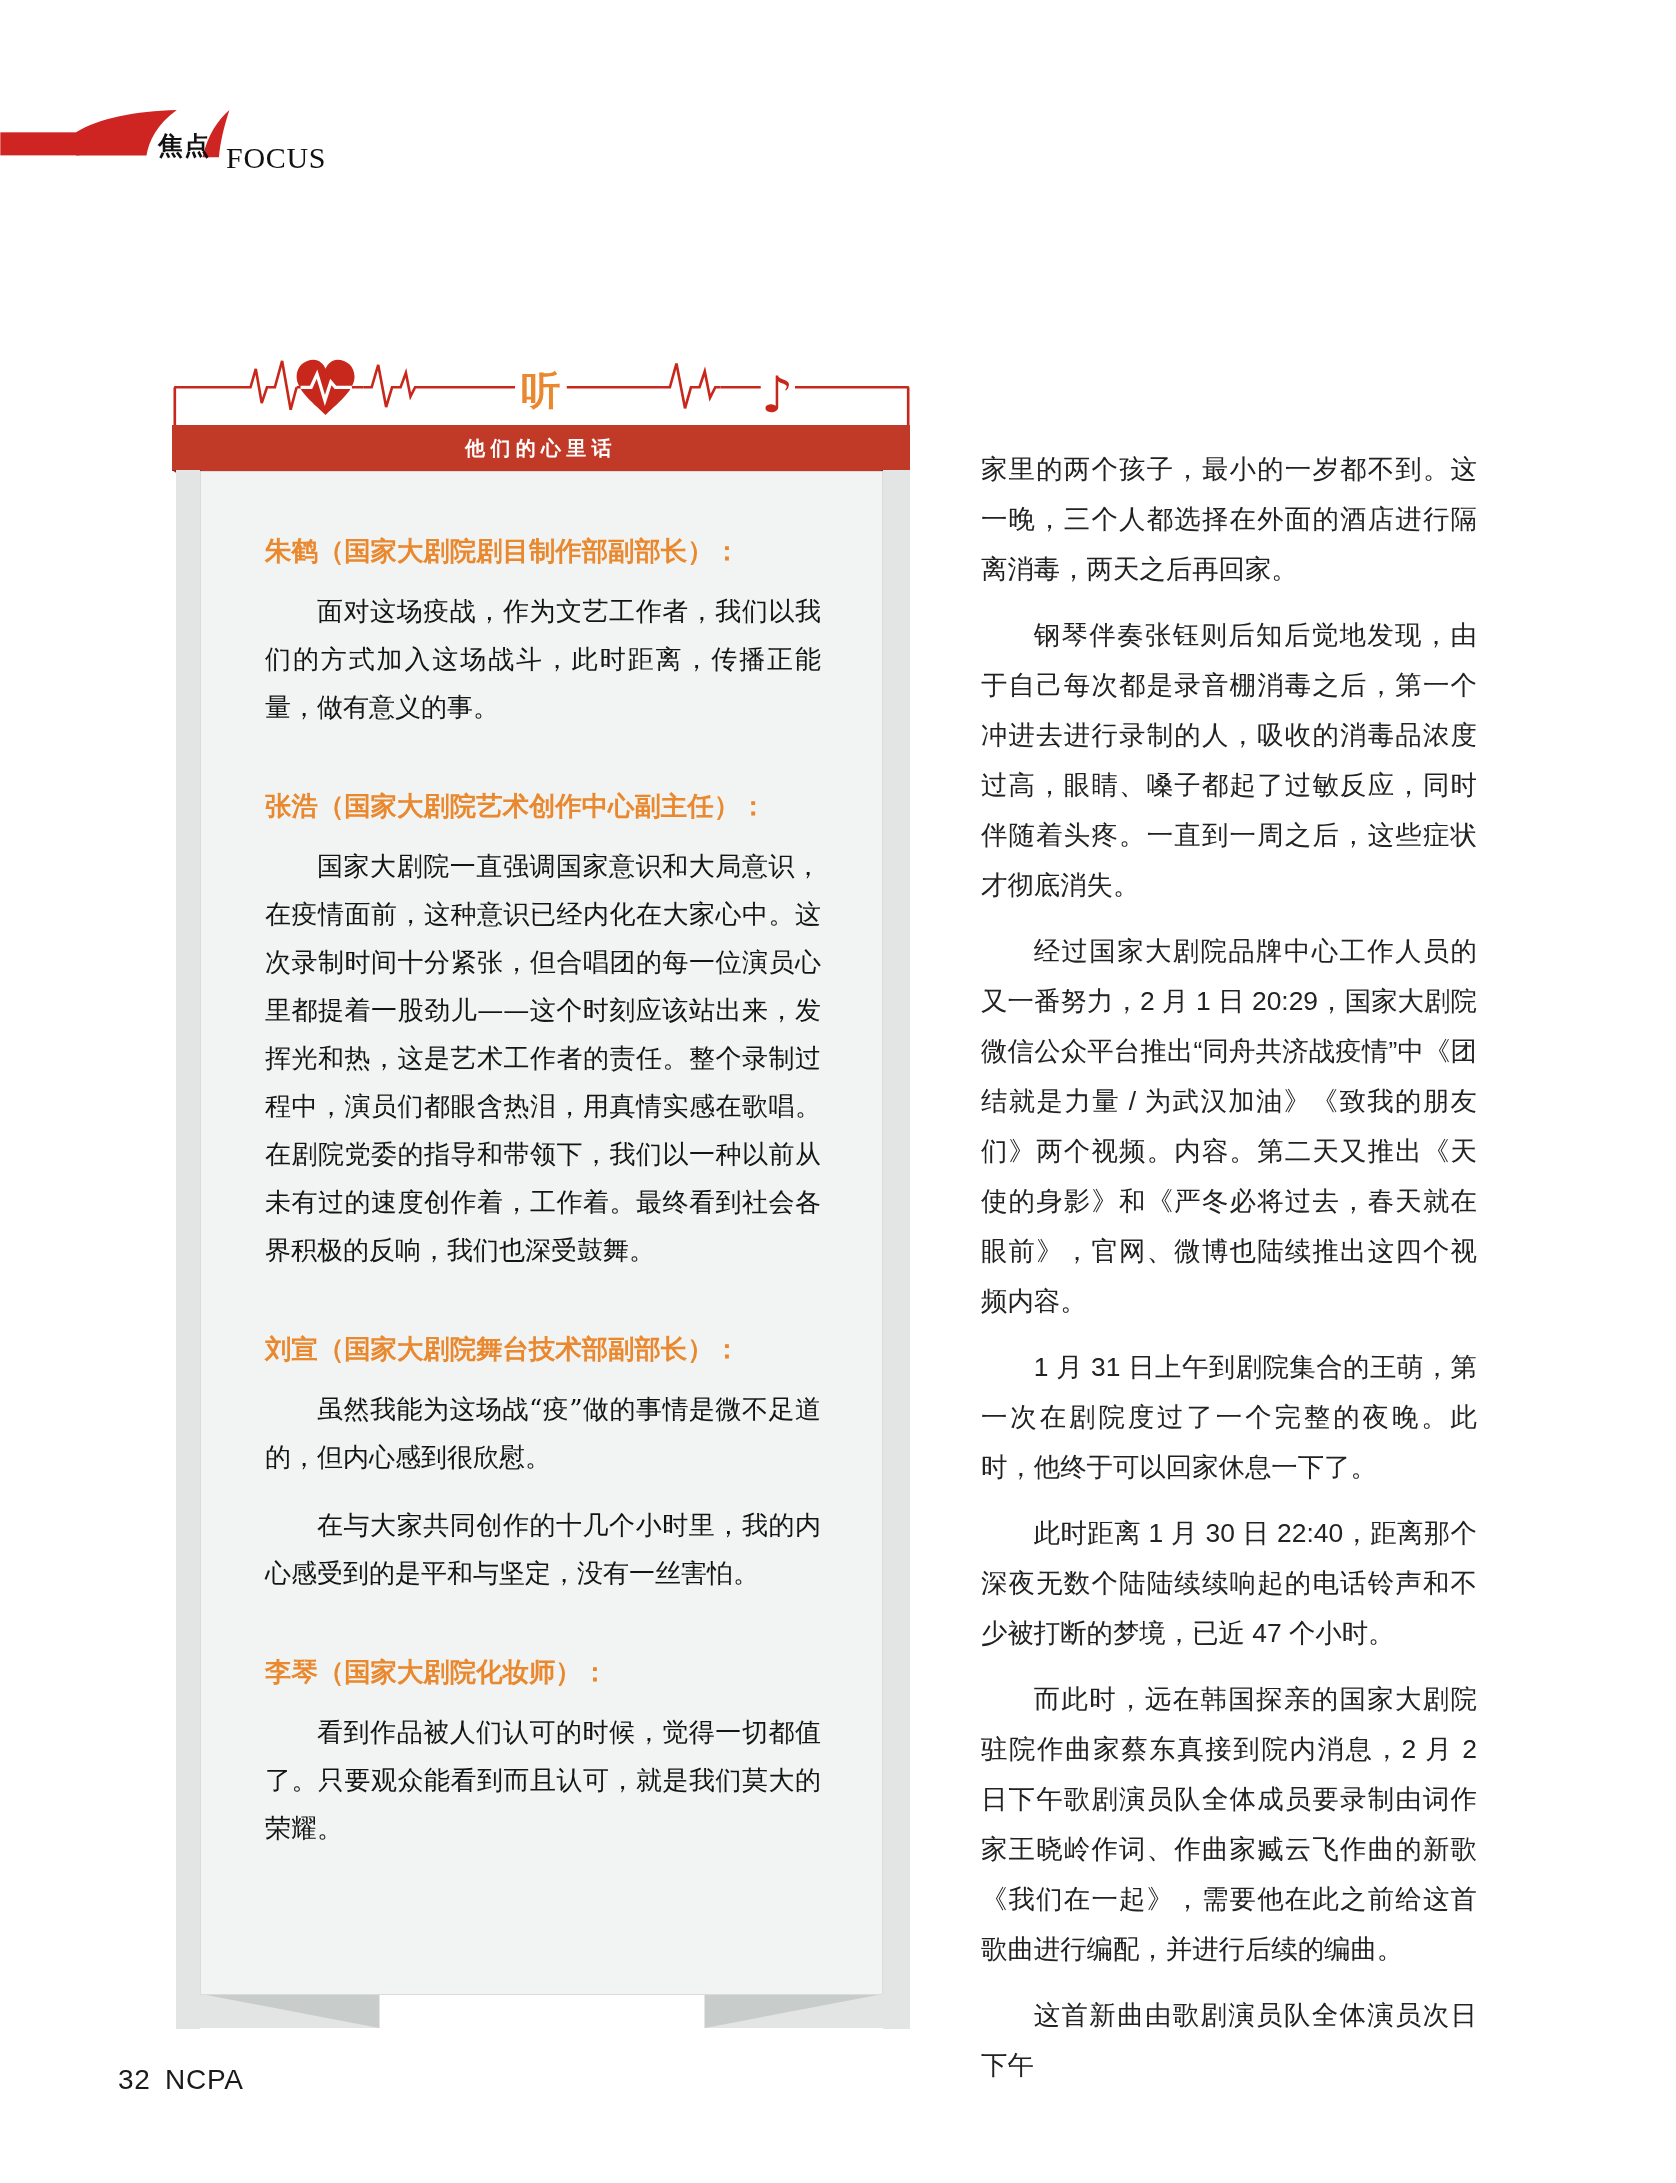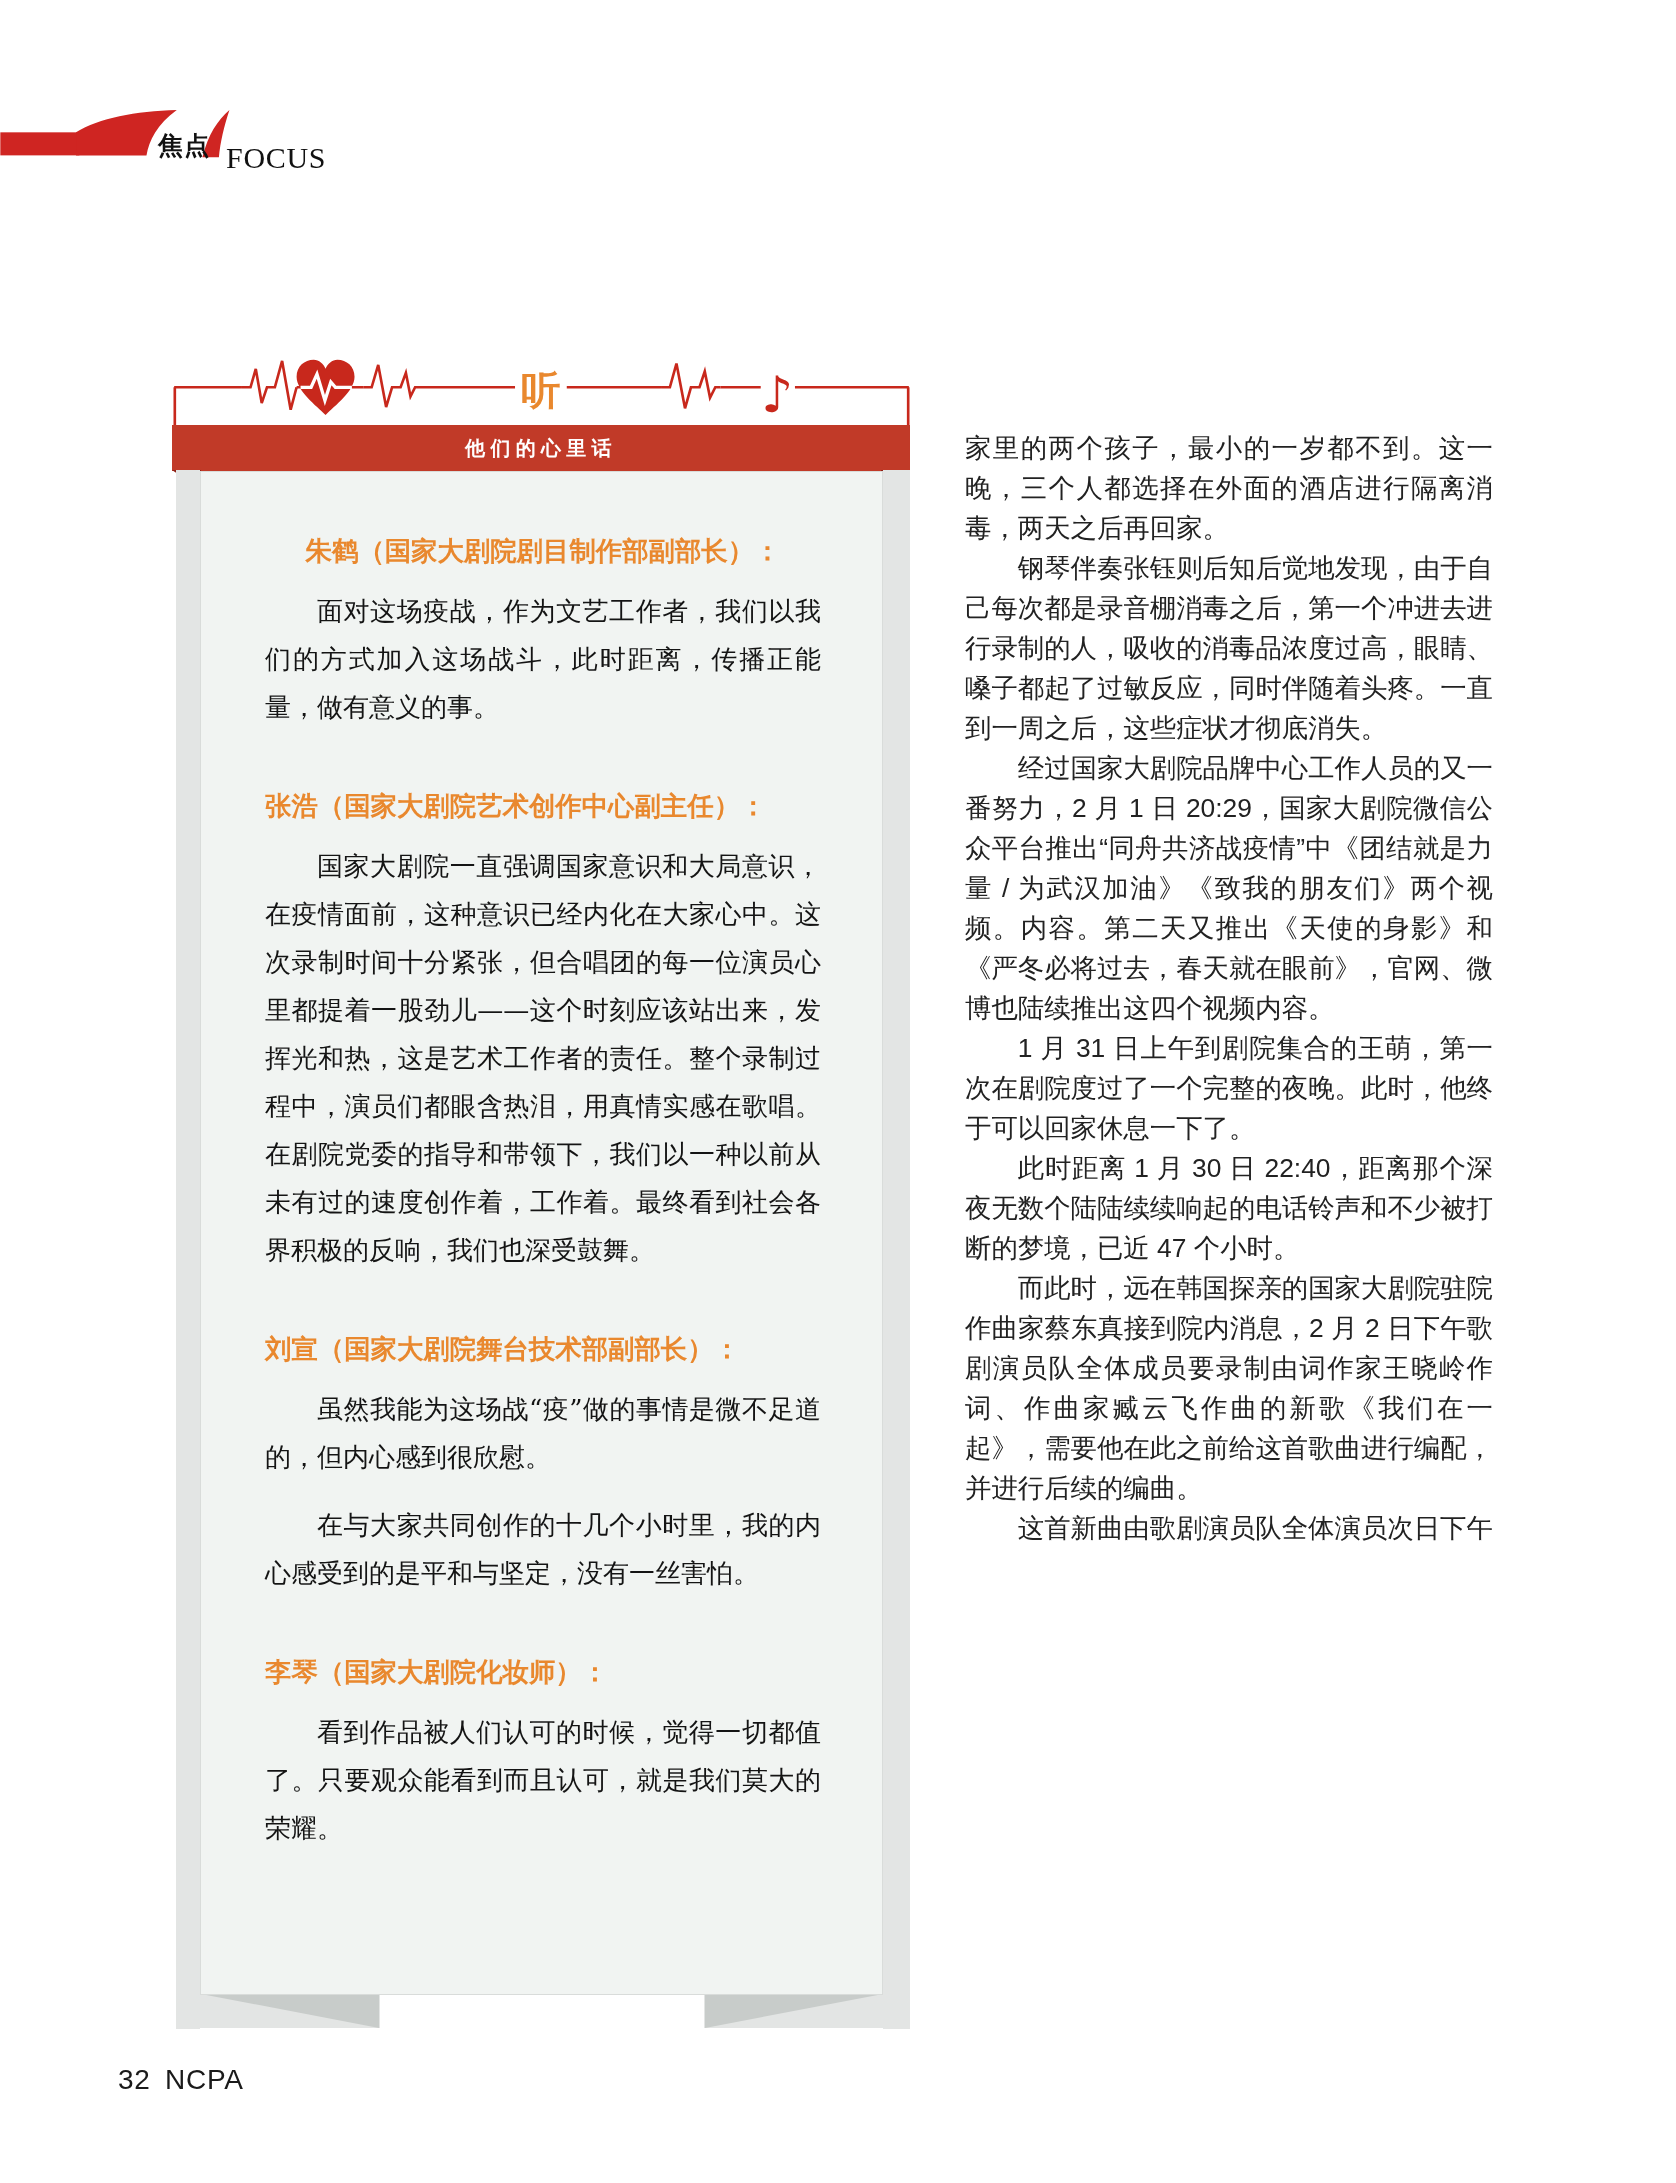--- a/index.html
+++ b/index.html
@@ -27,27 +27,27 @@
   .panel-bl{left:200px;top:1994px;width:180px;height:34px;}
   .panel-br{left:704px;top:1994px;width:206px;height:34px;}
   .fold-gray{position:absolute;top:1994px;width:178px;height:34px;background:#c8ccca;}
   .fold-gray-l{left:201px;clip-path:polygon(0 0,100% 0,100% 100%);}
   .fold-gray-r{left:705px;clip-path:polygon(0 0,100% 0,0 100%);}
 
   .card{position:absolute;left:200px;top:471px;width:683px;height:1524px;background:#f1f4f2;
         border:0.7px solid #d9dcda;box-sizing:border-box;}
   .card-inner{padding:63px 61px 0 64px;}
   .q-name{font-size:26.4px;font-weight:bold;color:#e9882e;margin:59px 0 0 0;line-height:32px;}
-  .q-name.first{margin-top:0;text-align:center;}
+  .q-name.first{margin-top:0;}
   .q-text{margin:20px 0 0 0;font-size:26px;line-height:48px;color:#141414;text-align:justify;
           text-indent:2em;font-family:"DejaVu Serif",serif;}
 
   
   .article{position:absolute;left:965px;top:428px;width:528px;color:#222;}
-  .article p{margin:0;font-size:26.4px;line-height:40px;text-align:justify;}
+  .article p{margin:16px;font-size:26.4px;line-height:50px;text-align:justify;}
   .article p.ind{text-indent:2em;}
 
   
   .footer{position:absolute;left:118px;top:2064px;font-size:28px;color:#1a1a1a;}
   .footer span{margin-right:14.5px;letter-spacing:0.7px;}
 </style>
 </head>
 <body>
 
 <div class="page">

